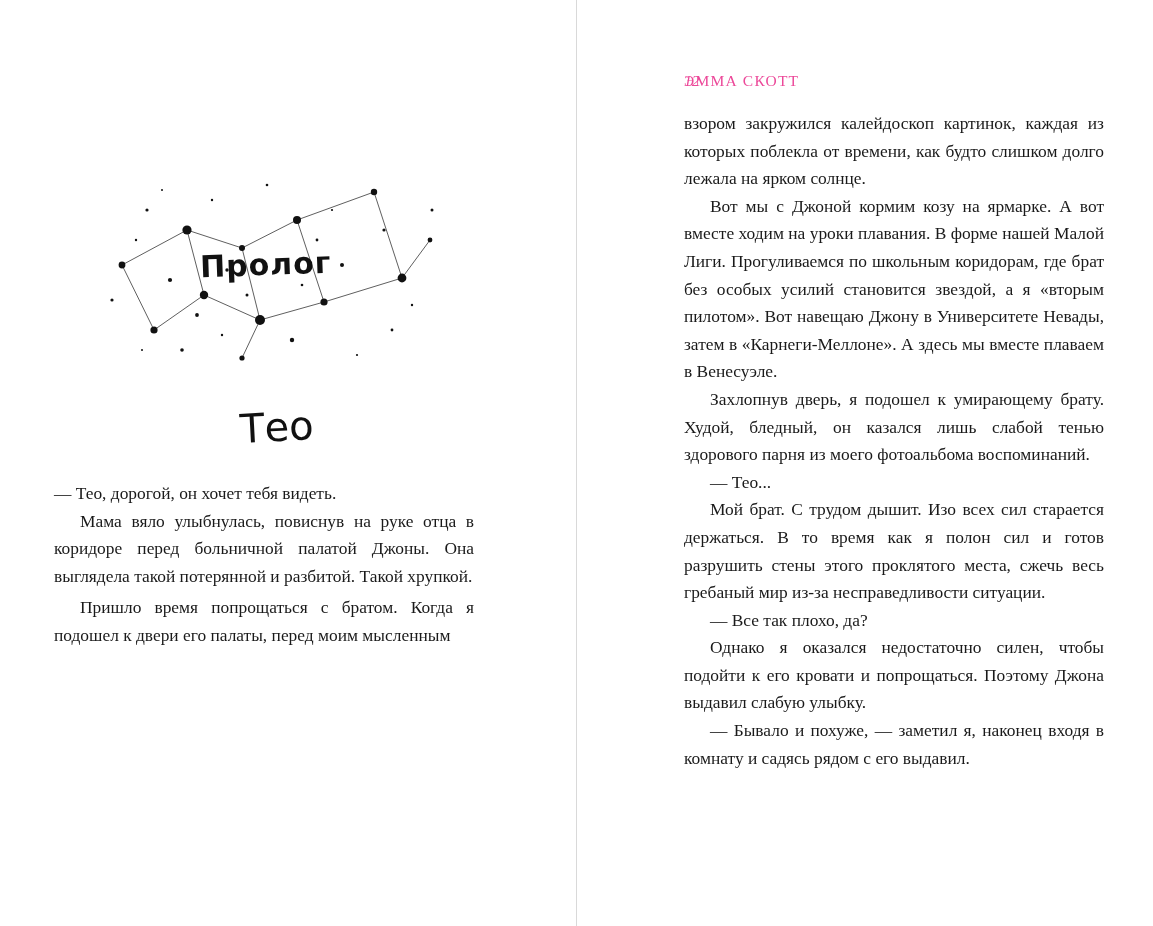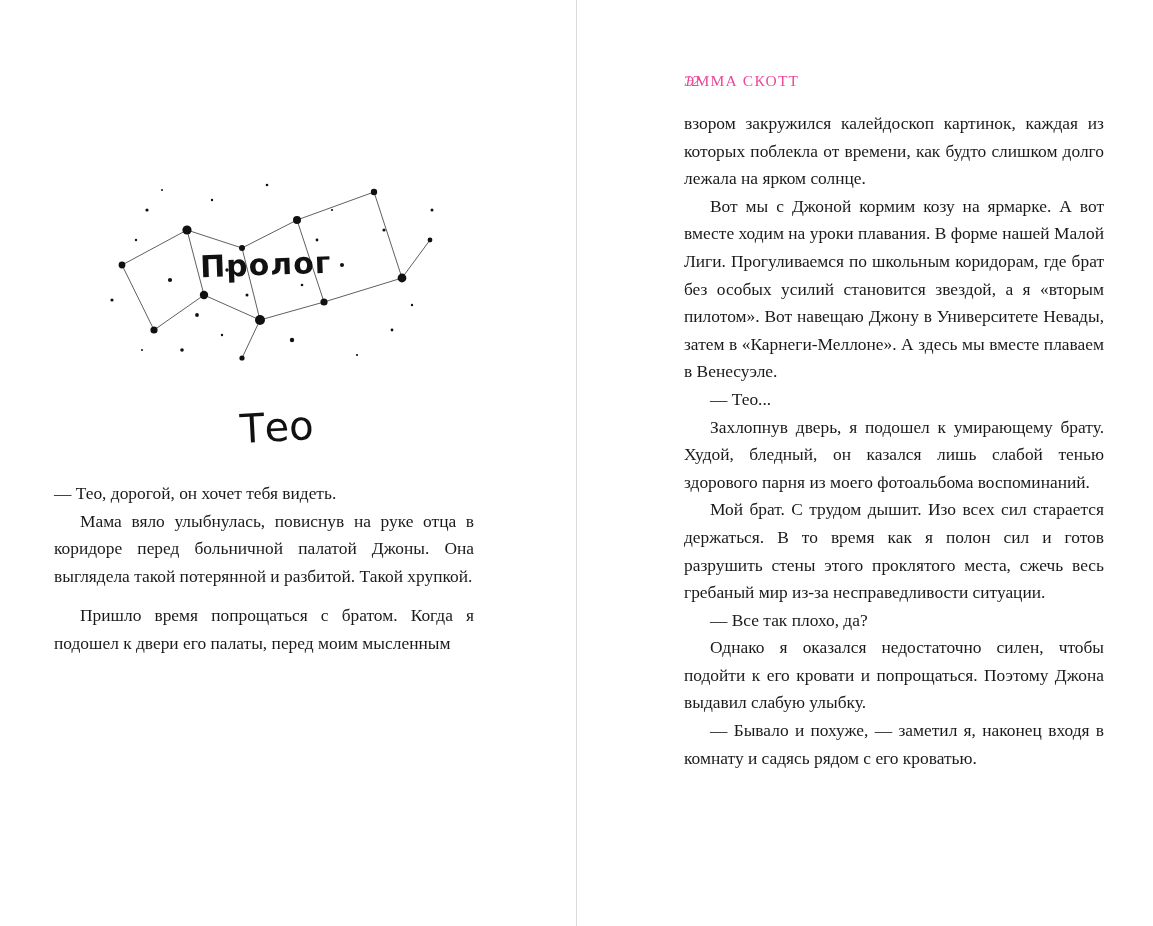--- a/index.html
+++ b/index.html
@@ -74,21 +74,21 @@
     line-height: 27.6px;
     text-align: justify;
     text-indent: 26px;
     hyphens: auto;
   }
   .left-body p.noindent,
   .right-body p.noindent {
     text-indent: 0;
   }
   .left-body p.gap {
-    margin-top: 12px;
+    margin-top: 4px;
   }
 
   
   .right-page {
     position: absolute;
     left: 576px;
     top: 0;
     width: 577px;
     height: 926px;
   }
@@ -201,22 +201,22 @@
   <div class="right-page">
 
     <div class="running-head">
       <span class="folio">12</span>
       <span class="book-author">ЭММА СКОТТ</span>
     </div>
 
     <div class="right-body">
       <p class="noindent">взором закружился калейдоскоп картинок, каждая из которых поблекла от времени, как будто слишком долго лежала на ярком солнце.</p>
       <p>Вот мы с Джоной кормим козу на ярмарке. А вот вместе ходим на уроки плавания. В форме нашей Малой Лиги. Прогуливаемся по школьным коридорам, где брат без особых усилий становится звездой, а я «вторым пилотом». Вот навещаю Джону в Университете Невады, затем в «Карнеги-Меллоне». А здесь мы вместе плаваем в Венесуэле.</p>
+      <p>Захлопнув дверь, я подошел к умирающему брату. Худой, бледный, он казался лишь слабой тенью здорового парня из моего фотоальбома воспоминаний.</p>
       <p>— Тео...</p>
-      <p>Захлопнув дверь, я подошел к умирающему брату. Худой, бледный, он казался лишь слабой тенью здорового парня из моего фотоальбома воспоминаний.</p>
       <p>Мой брат. С трудом дышит. Изо всех сил старается держаться. В то время как я полон сил и готов разрушить стены этого проклятого места, сжечь весь гребаный мир из-за несправедливости ситуации.</p>
       <p>— Все так плохо, да?</p>
       <p>Однако я оказался недостаточно силен, чтобы подойти к его кровати и попрощаться. Поэтому Джона выдавил слабую улыбку.</p>
-      <p>— Бывало и похуже, — заметил я, наконец входя в комнату и садясь рядом с его кроватью.</p>
+      <p>— Бывало и похуже, — заметил я, наконец входя в комнату и садясь рядом с его выдавил.</p>
     </div>
   </div>
 
 </div>
 
 </body></html>

